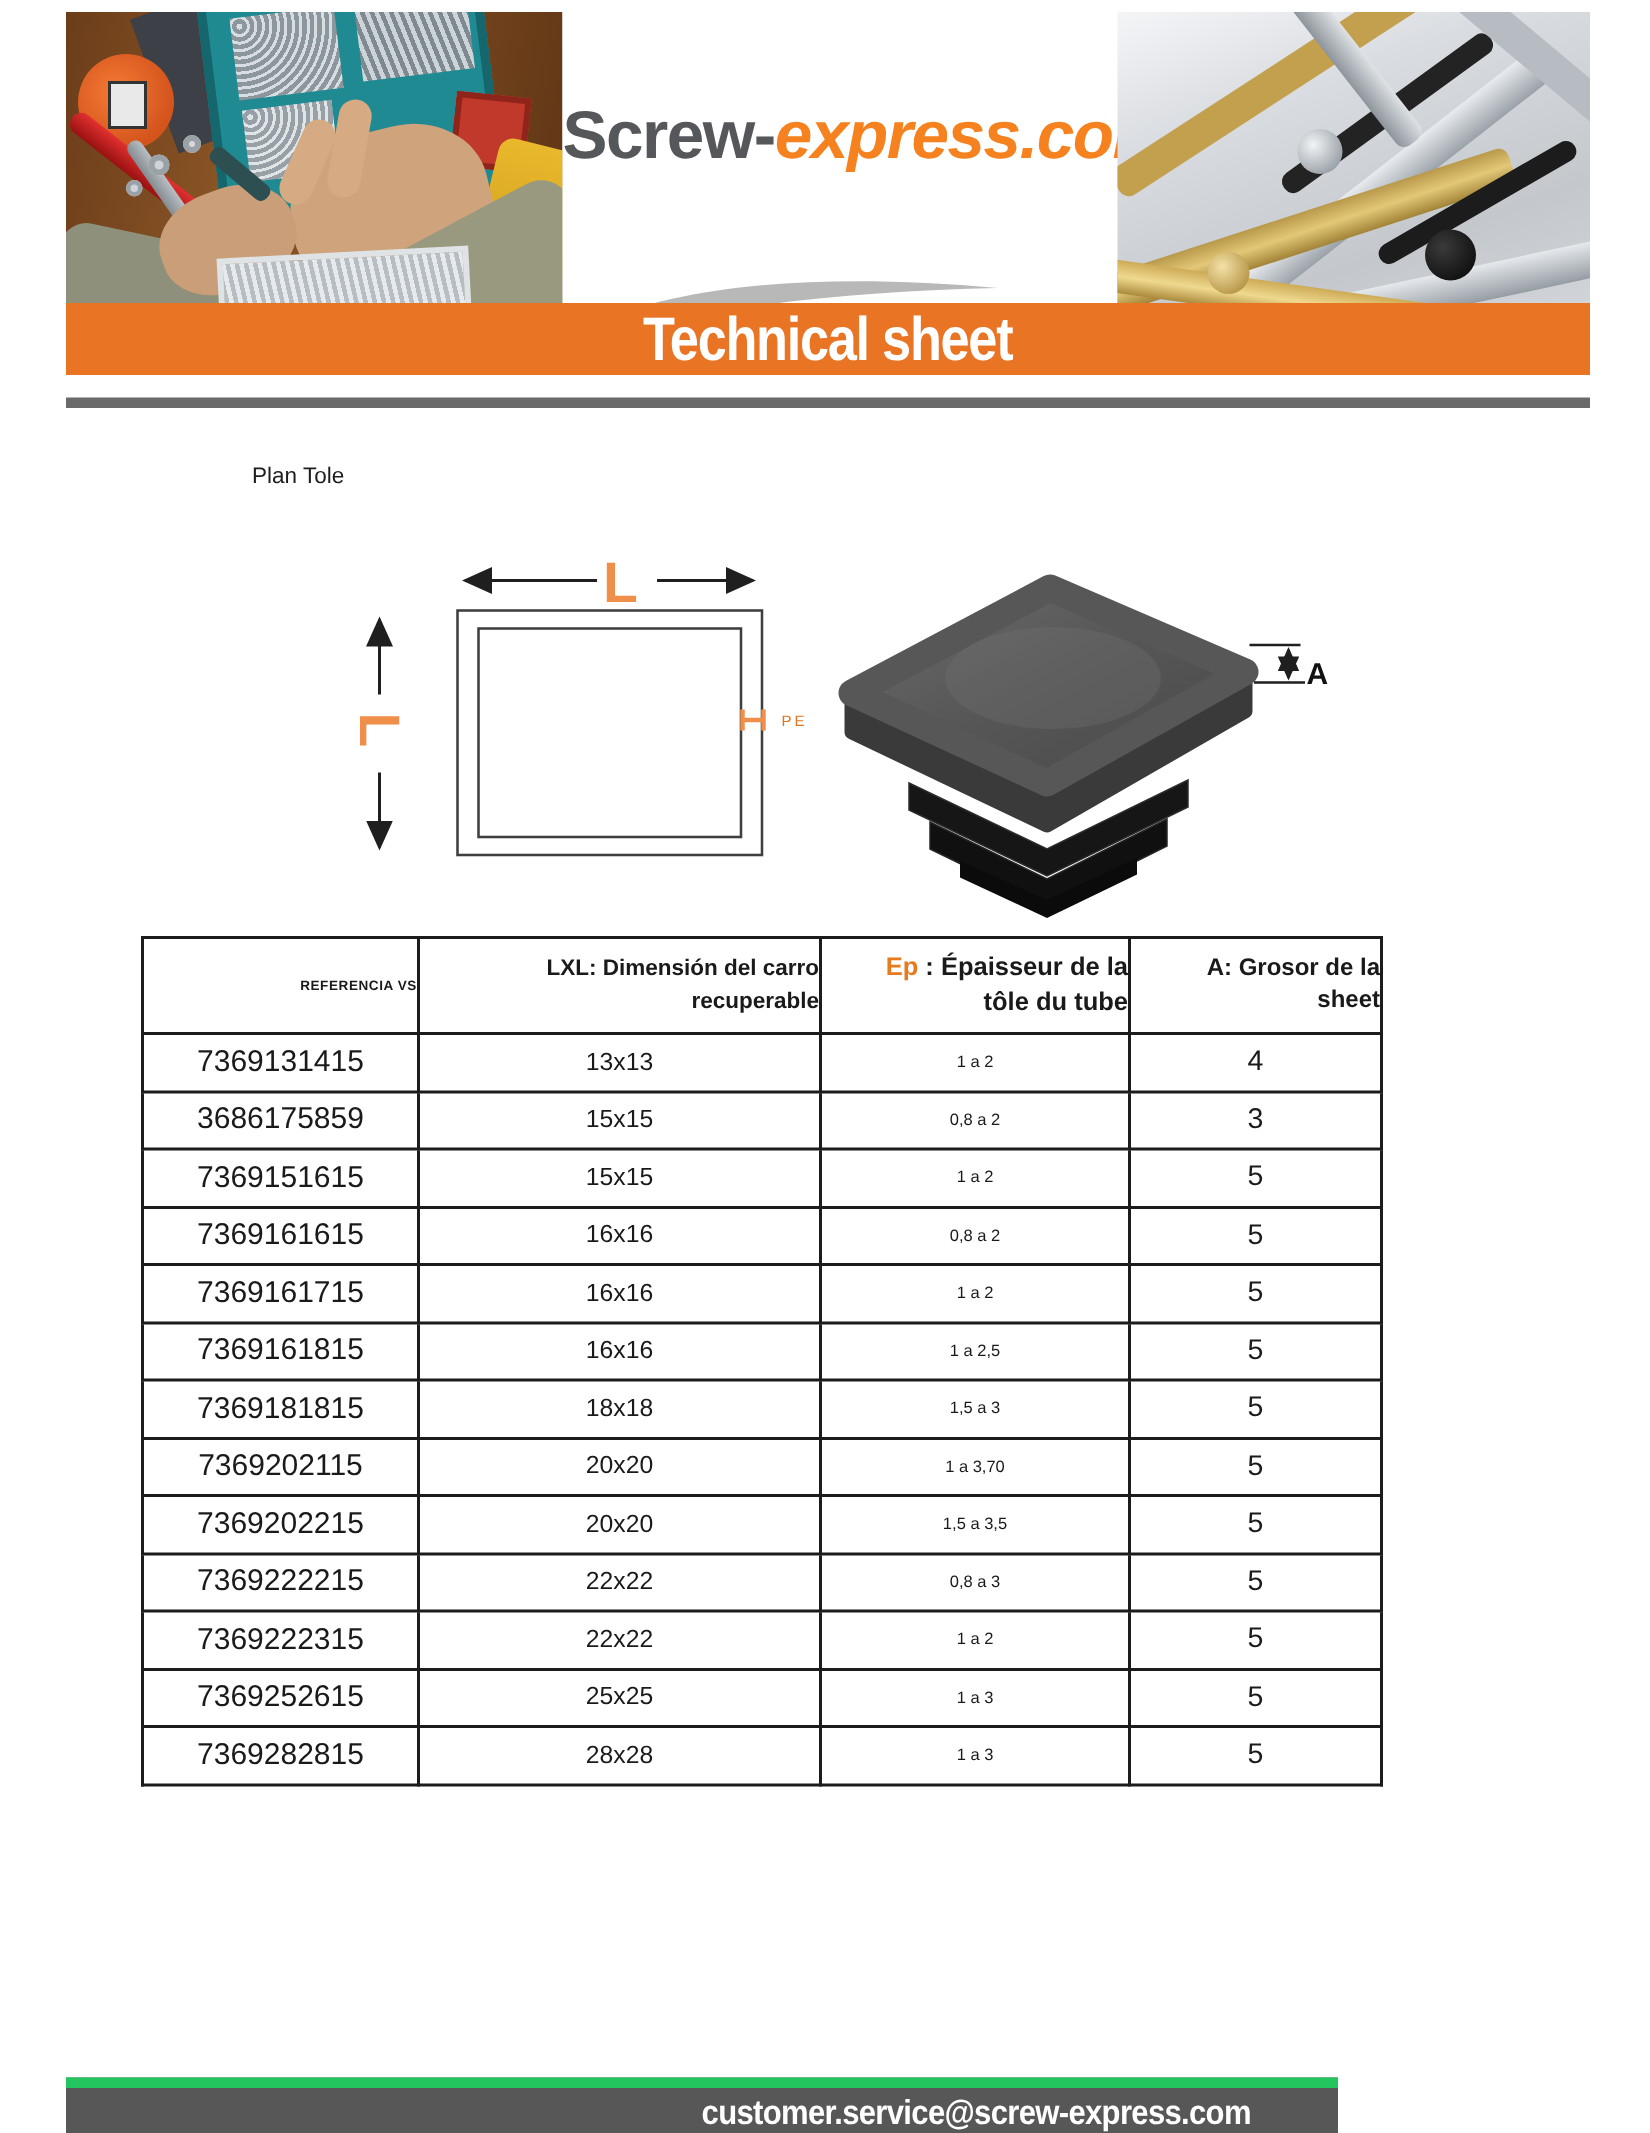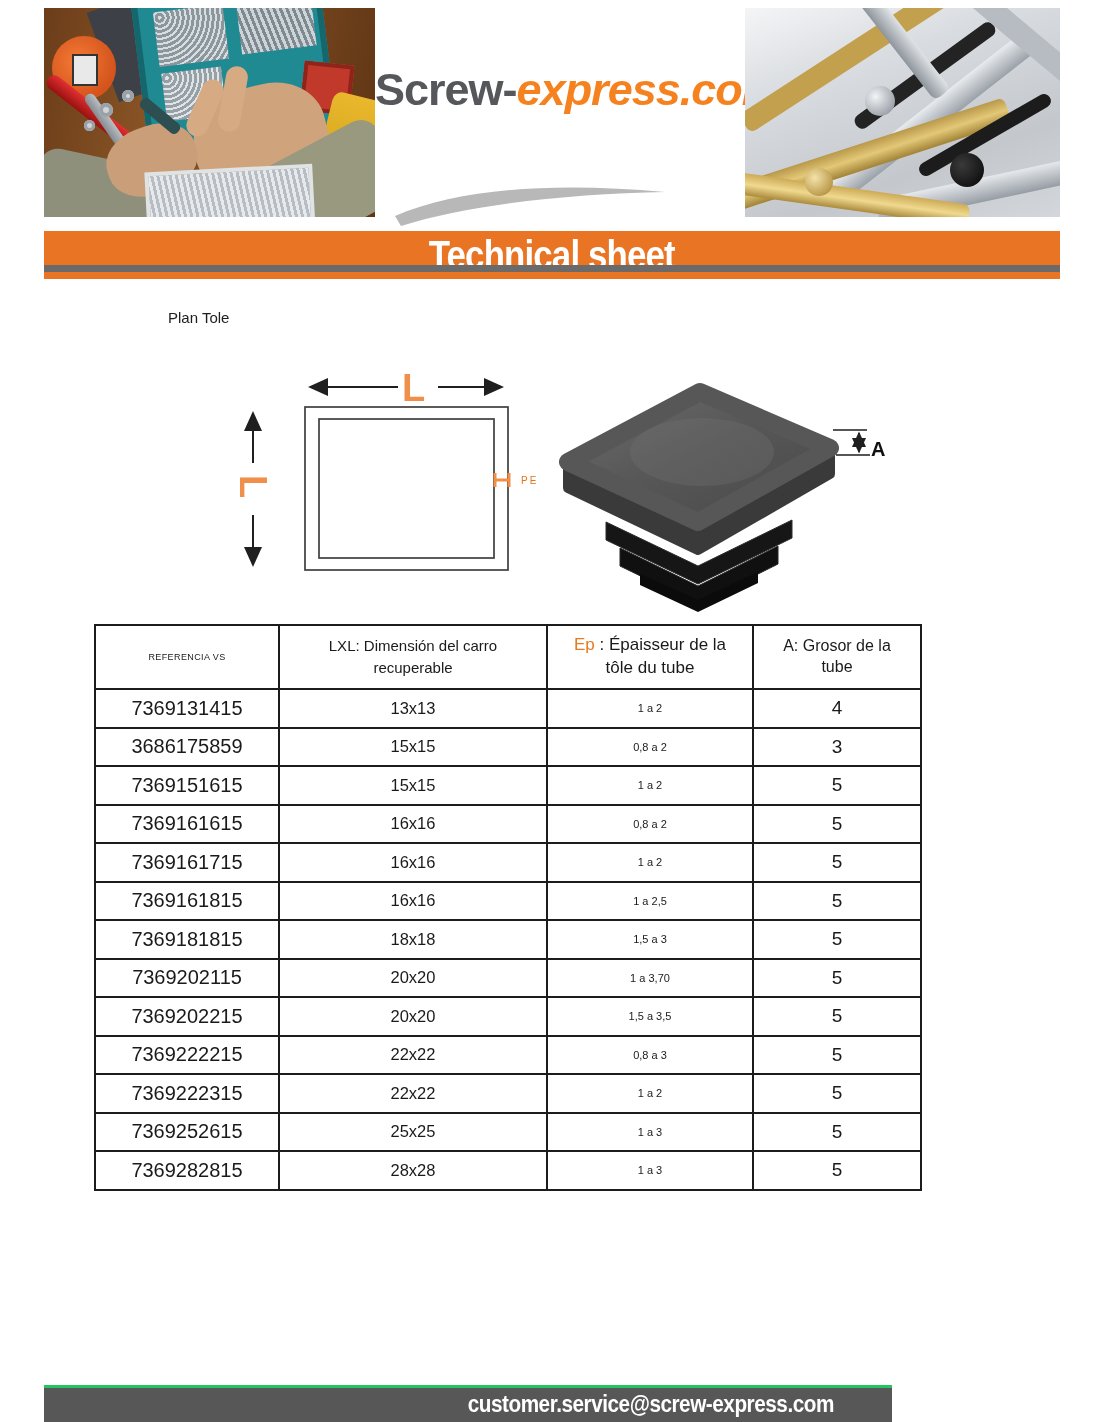--- a/index.html
+++ b/index.html
@@ -14,48 +14,48 @@
   .logo-zone{left:375px;top:8px;width:370px;height:209px;background:#fff;}
   .photo-right{left:745px;top:8px;width:315px;height:209px;
     background:linear-gradient(160deg,#f4f5f7,#d9dce0 30%,#c4c8cd 70%,#d3d6da);}
   .shape{position:absolute;}
   .screwbar{position:absolute;border-radius:7px;}
   .thread{background-image:repeating-linear-gradient(90deg,rgba(0,0,0,.28) 0 2px,rgba(255,255,255,.25) 2px 5px);}
   .logo-line{position:absolute;top:56px;width:100%;text-align:center;
     font-size:45px;font-weight:bold;letter-spacing:-1px;white-space:nowrap;}
   .logo-gray{color:#56575b;}
   .logo-orange{color:#f5821f;font-style:italic;}
-  .banner{left:44px;top:231px;width:1016px;height:48px;background:#e87424;
+  .banner{left:44px;top:202px;width:1016px;height:48px;background:#e87424;
     display:flex;align-items:center;justify-content:center;}
   .banner-title{color:#fff;font-weight:bold;font-size:41px;display:inline-block;
     transform:scaleX(.85);letter-spacing:-1px;}
   .banner-underline{left:44px;top:265px;width:1016px;height:7px;background:#6a6a6a;}
 
   
   .plan-tole{left:168px;top:309px;font-size:15px;color:#1d1d1d;}
 
   
   .spec-table{position:absolute;left:94px;top:624px;border-collapse:collapse;table-layout:fixed;}
   .spec-table td,.spec-table th{border:2px solid #1c1c1c;text-align:center;vertical-align:middle;
     padding:0;color:#1a1a1a;background:#fff;}
-  .spec-table th{height:62px;font-weight:normal;}
+  .spec-table th{height:62px;font-weight:bold;text-align:right;}
   .spec-table td{height:36.5px;}
   .h-ref{font-size:9px;letter-spacing:.4px;color:#3a3a3a;}
   .h-lxl{font-size:15px;line-height:1.5;}
   .h-ep{font-size:17px;font-weight:bold;line-height:1.35;margin-top:36px;}
   .h-ep .ep-orange{color:#e87a1e;}
   .h-a{font-size:16px;line-height:1.3;}
   .col-ref{font-size:20px;}
   .col-lxl{font-size:16.5px;}
   .col-ep{font-size:11px;color:#606060;}
   .col-a{font-size:19px;}
 
   
   .footer-bar{left:44px;top:1385px;width:848px;height:37px;background:#575757;
-    border-top:3px solid #22c55e;box-sizing:border-box;text-align:right;}
+    border-top:7px solid #22c55e;box-sizing:border-box;text-align:right;}
   .footer-email{display:inline-block;margin-right:58px;margin-top:3px;color:#fff;
     font-weight:bold;font-size:23px;transform:scaleX(.9);transform-origin:right center;letter-spacing:-.5px;}
 </style>
 </head>
 <body>
 
 <div id="page">
 
   <div class="abs photo photo-left">
     <div class="shape" style="left:55px;top:-20px;width:130px;height:95px;background:#3d4046;transform:rotate(-20deg);"></div>
@@ -187,21 +187,21 @@
         <th class="h-lxl">
           <span>LXL: Dimensión del carro</span><br>
           <span>recuperable</span>
         </th>
         <th class="h-ep">
           <span class="ep-orange">Ep</span><span> : Épaisseur de la</span><br>
           <span>tôle du tube</span>
         </th>
         <th class="h-a">
           <span>A: Grosor de la</span><br>
-          <span>tube</span>
+          <span>sheet</span>
         </th>
       </tr>
     </thead>
     <tbody>
         <tr>
           <td class="col-ref">7369131415</td>
           <td class="col-lxl">13x13</td>
           <td class="col-ep">1 a 2</td>
           <td class="col-a">4</td>
         </tr>

